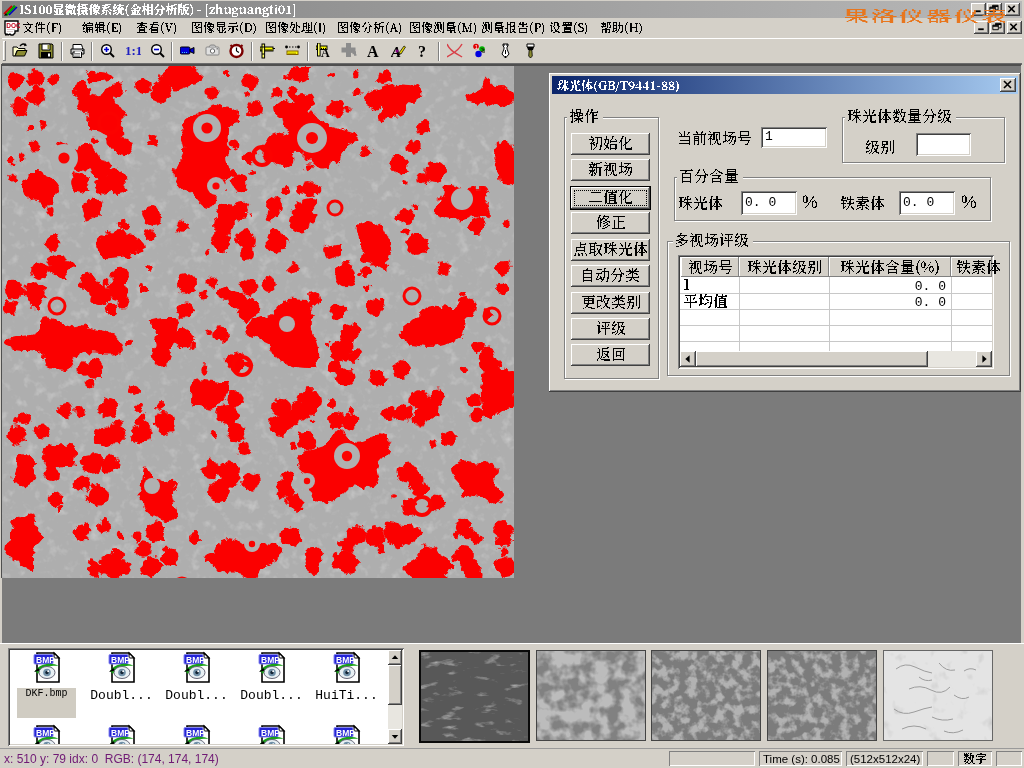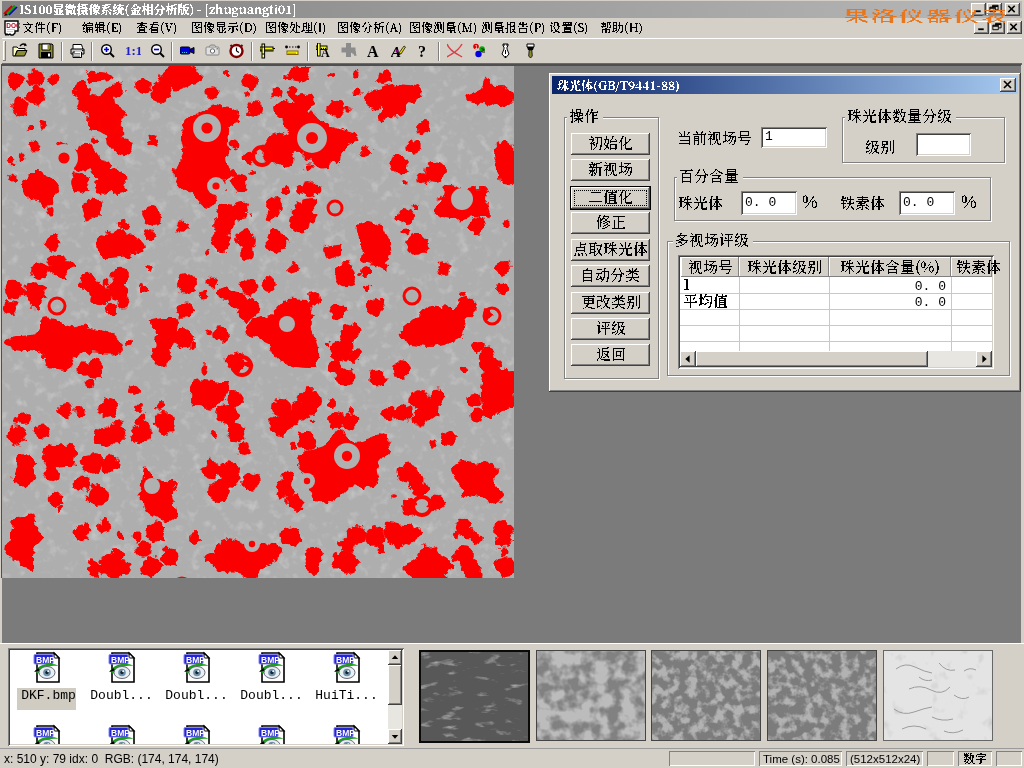--- a/index.html
+++ b/index.html
@@ -877,21 +877,21 @@
 <path d="M3 21 l4-4 2.5 2.5 z" fill="#000"></path>
 <ellipse cx="16" cy="21.5" rx="8" ry="6" fill="#e8f0f4" stroke="#667"></ellipse>
 <circle cx="16" cy="21.5" r="3.8" fill="#7090a8"></circle>
       <circle cx="16" cy="21.5" r="1.7" fill="#123"></circle>
 <circle cx="17.2" cy="20.3" r="1" fill="#fff"></circle>
 </symbol>
   </svg>
 <svg style="position:absolute;left:31px;top:651px" width="32" height="33">
     <use href="#bmpicon"></use>
   </svg>
-<div style="left:17.2px;top:688px;width:58.6px;height:22px;background:#d0ccc2;font-family:'Liberation Mono',monospace;font-size:13px;text-align:right;white-space:pre">DKF.bmp</div>
+<div style="left:17.2px;top:688px;width:58.6px;height:30px;background:#d0ccc2;font-family:'Liberation Mono',monospace;font-size:10px;text-align:center;white-space:pre">DKF.bmp</div>
 <svg style="position:absolute;left:106px;top:651px" width="32" height="33">
     <use href="#bmpicon"></use>
   </svg>
 <div style="left:88.3px;top:688px;width:66.4px;height:14px;font-family:'Liberation Mono',monospace;font-size:13px;text-align:center;white-space:pre">Doubl...</div>
 <svg style="position:absolute;left:181px;top:651px" width="32" height="33">
     <use href="#bmpicon"></use>
   </svg>
 <div style="left:163.3px;top:688px;width:66.4px;height:14px;font-family:'Liberation Mono',monospace;font-size:13px;text-align:center;white-space:pre">Doubl...</div>
 <svg style="position:absolute;left:256px;top:651px" width="32" height="33">
     <use href="#bmpicon"></use>
@@ -985,21 +985,21 @@
       <path d="M70 44 q8 6 15 2"></path>
       <path d="M10 58 q9 7 20 3 t18 -5"></path>
       <path d="M48 66 q10 5 21 2"></path>
       <path d="M18 78 q12 -6 24 0"></path>
       <path d="M60 80 q9 4 19 -1"></path>
       <path d="M35 26 q6 5 13 3"></path>
       <path d="M80 20 q6 -4 12 -1"></path>
     </g>
   </svg>
 <div style="left:0px;top:748px;width:1024px;height:20px;background:#d4d0c8;border-top:1px solid #9a9a9a"></div>
-<div style="left:4px;top:752px;font-size:12px;color:#000000;font-family:'Liberation Sans';letter-spacing:0px">x: 510 y: 79 idx: 0&nbsp;&nbsp;RGB: (174, 174, 174)</div>
+<div style="left:4px;top:752px;font-size:12px;color:#701a75;font-family:'Liberation Sans';letter-spacing:0px">x: 510 y: 79 idx: 0&nbsp;&nbsp;RGB: (174, 174, 174)</div>
 <div class="cell" style="left:669px;top:751px;width:86px;height:15px"></div>
 <div class="cell" style="left:759px;top:751px;width:83px;height:15px"></div>
 <div style="left:763px;top:753px;font-size:11.5px;white-space:pre">Time (s): 0.085</div>
 <div class="cell" style="left:846px;top:751px;width:77px;height:15px"></div>
 <div style="left:850px;top:753px;font-size:11.5px;white-space:pre">(512x512x24)</div>
 <div class="cell" style="left:927px;top:751px;width:27px;height:15px"></div>
 <div class="cell" style="left:958px;top:751px;width:34px;height:15px"></div>
 <svg style="position:absolute;left:964.0px;top:753px" width="23" height="11" viewBox="0 0 23 11">
     <g>
       <path d="M0 0h1v1h-1zM2 0h1v1h-1zM4 0h1v1h-1zM6 0h2v1h-2zM16 0h2v1h-2zM0 1h4v1h-4zM6 1h1v1h-1zM13 1h9v1h-9zM0 2h5v1h-5zM6 2h4v1h-4zM21 2h1v1h-1zM1 3h3v1h-3zM6 3h1v1h-1zM12 2h1v2h-1zM14 3h7v1h-7zM0 4h1v1h-1zM4 4h3v1h-3zM8 3h2v2h-2zM18 4h1v1h-1zM2 4h1v2h-1zM5 5h2v1h-2zM16 5h2v1h-2zM0 6h5v1h-5zM6 6h1v1h-1zM8 5h1v2h-1zM12 6h10v1h-10zM1 7h1v1h-1zM4 7h1v1h-1zM0 8h2v1h-2zM3 8h1v1h-1zM7 7h2v2h-2zM2 9h2v1h-2zM6 9h1v1h-1zM8 9h1v1h-1zM16 7h2v3h-2zM1 10h1v1h-1zM4 10h2v1h-2zM9 10h2v1h-2zM15 10h2v1h-2z" fill="#000"></path>

